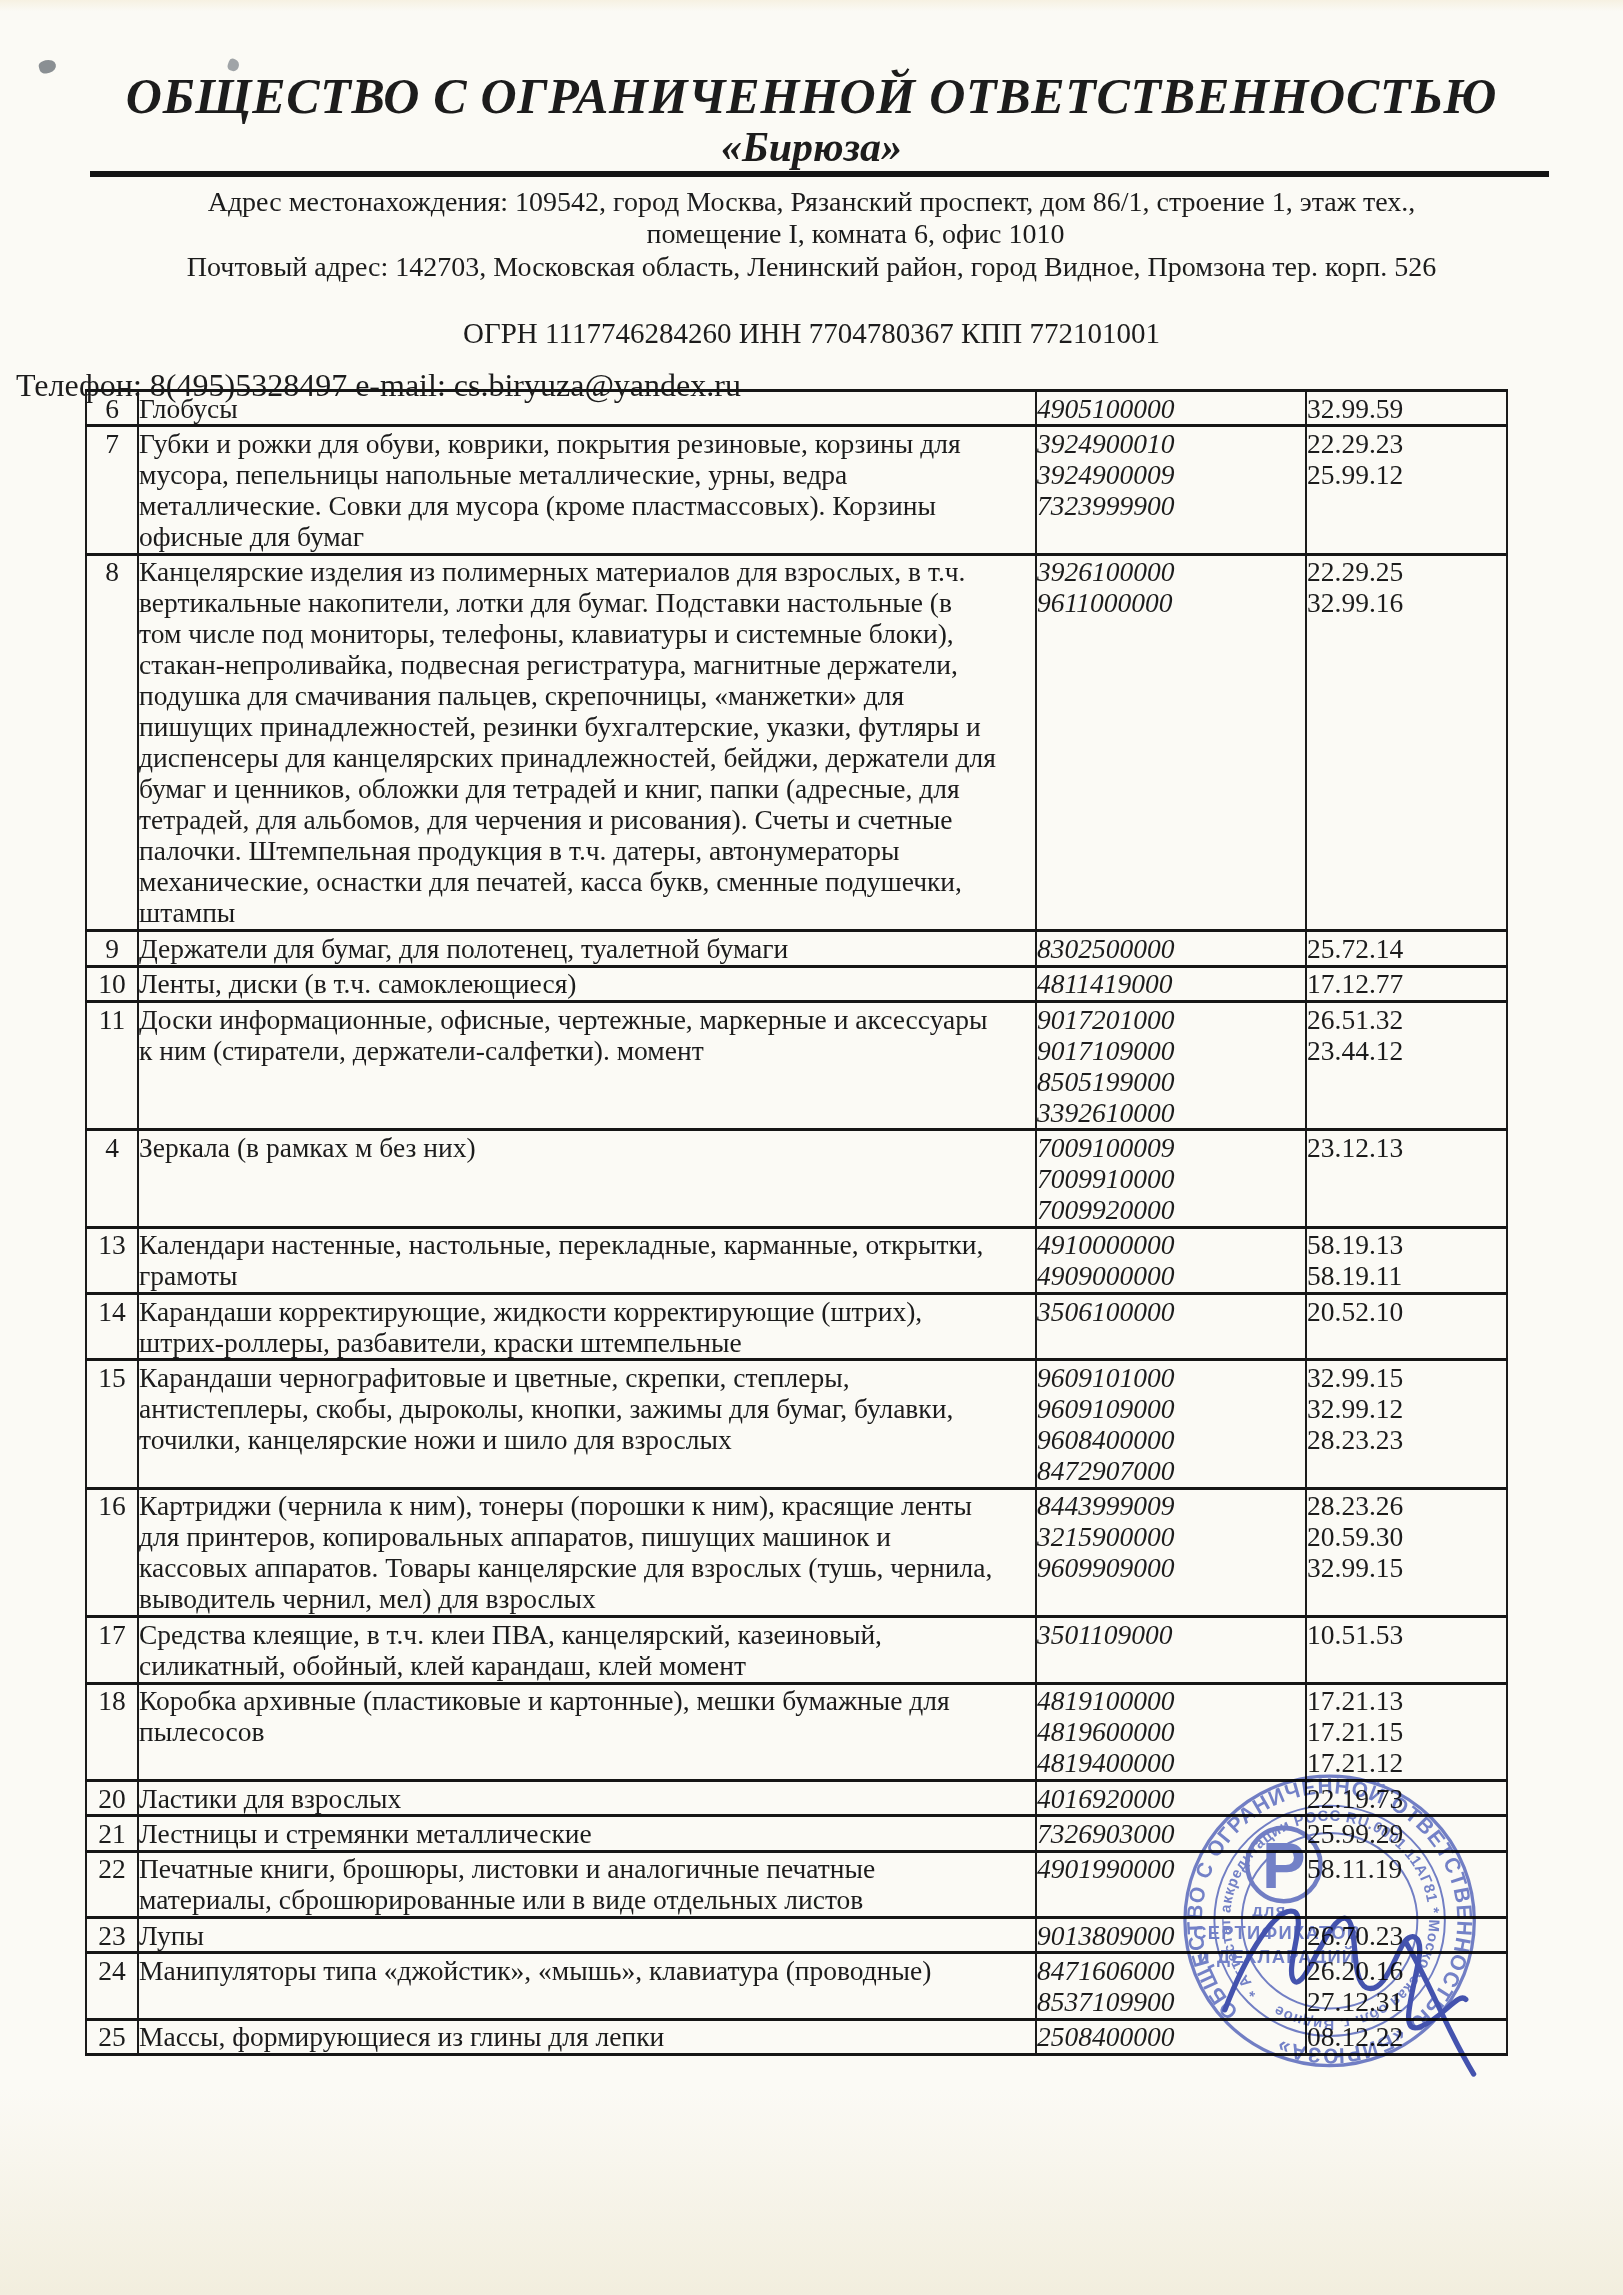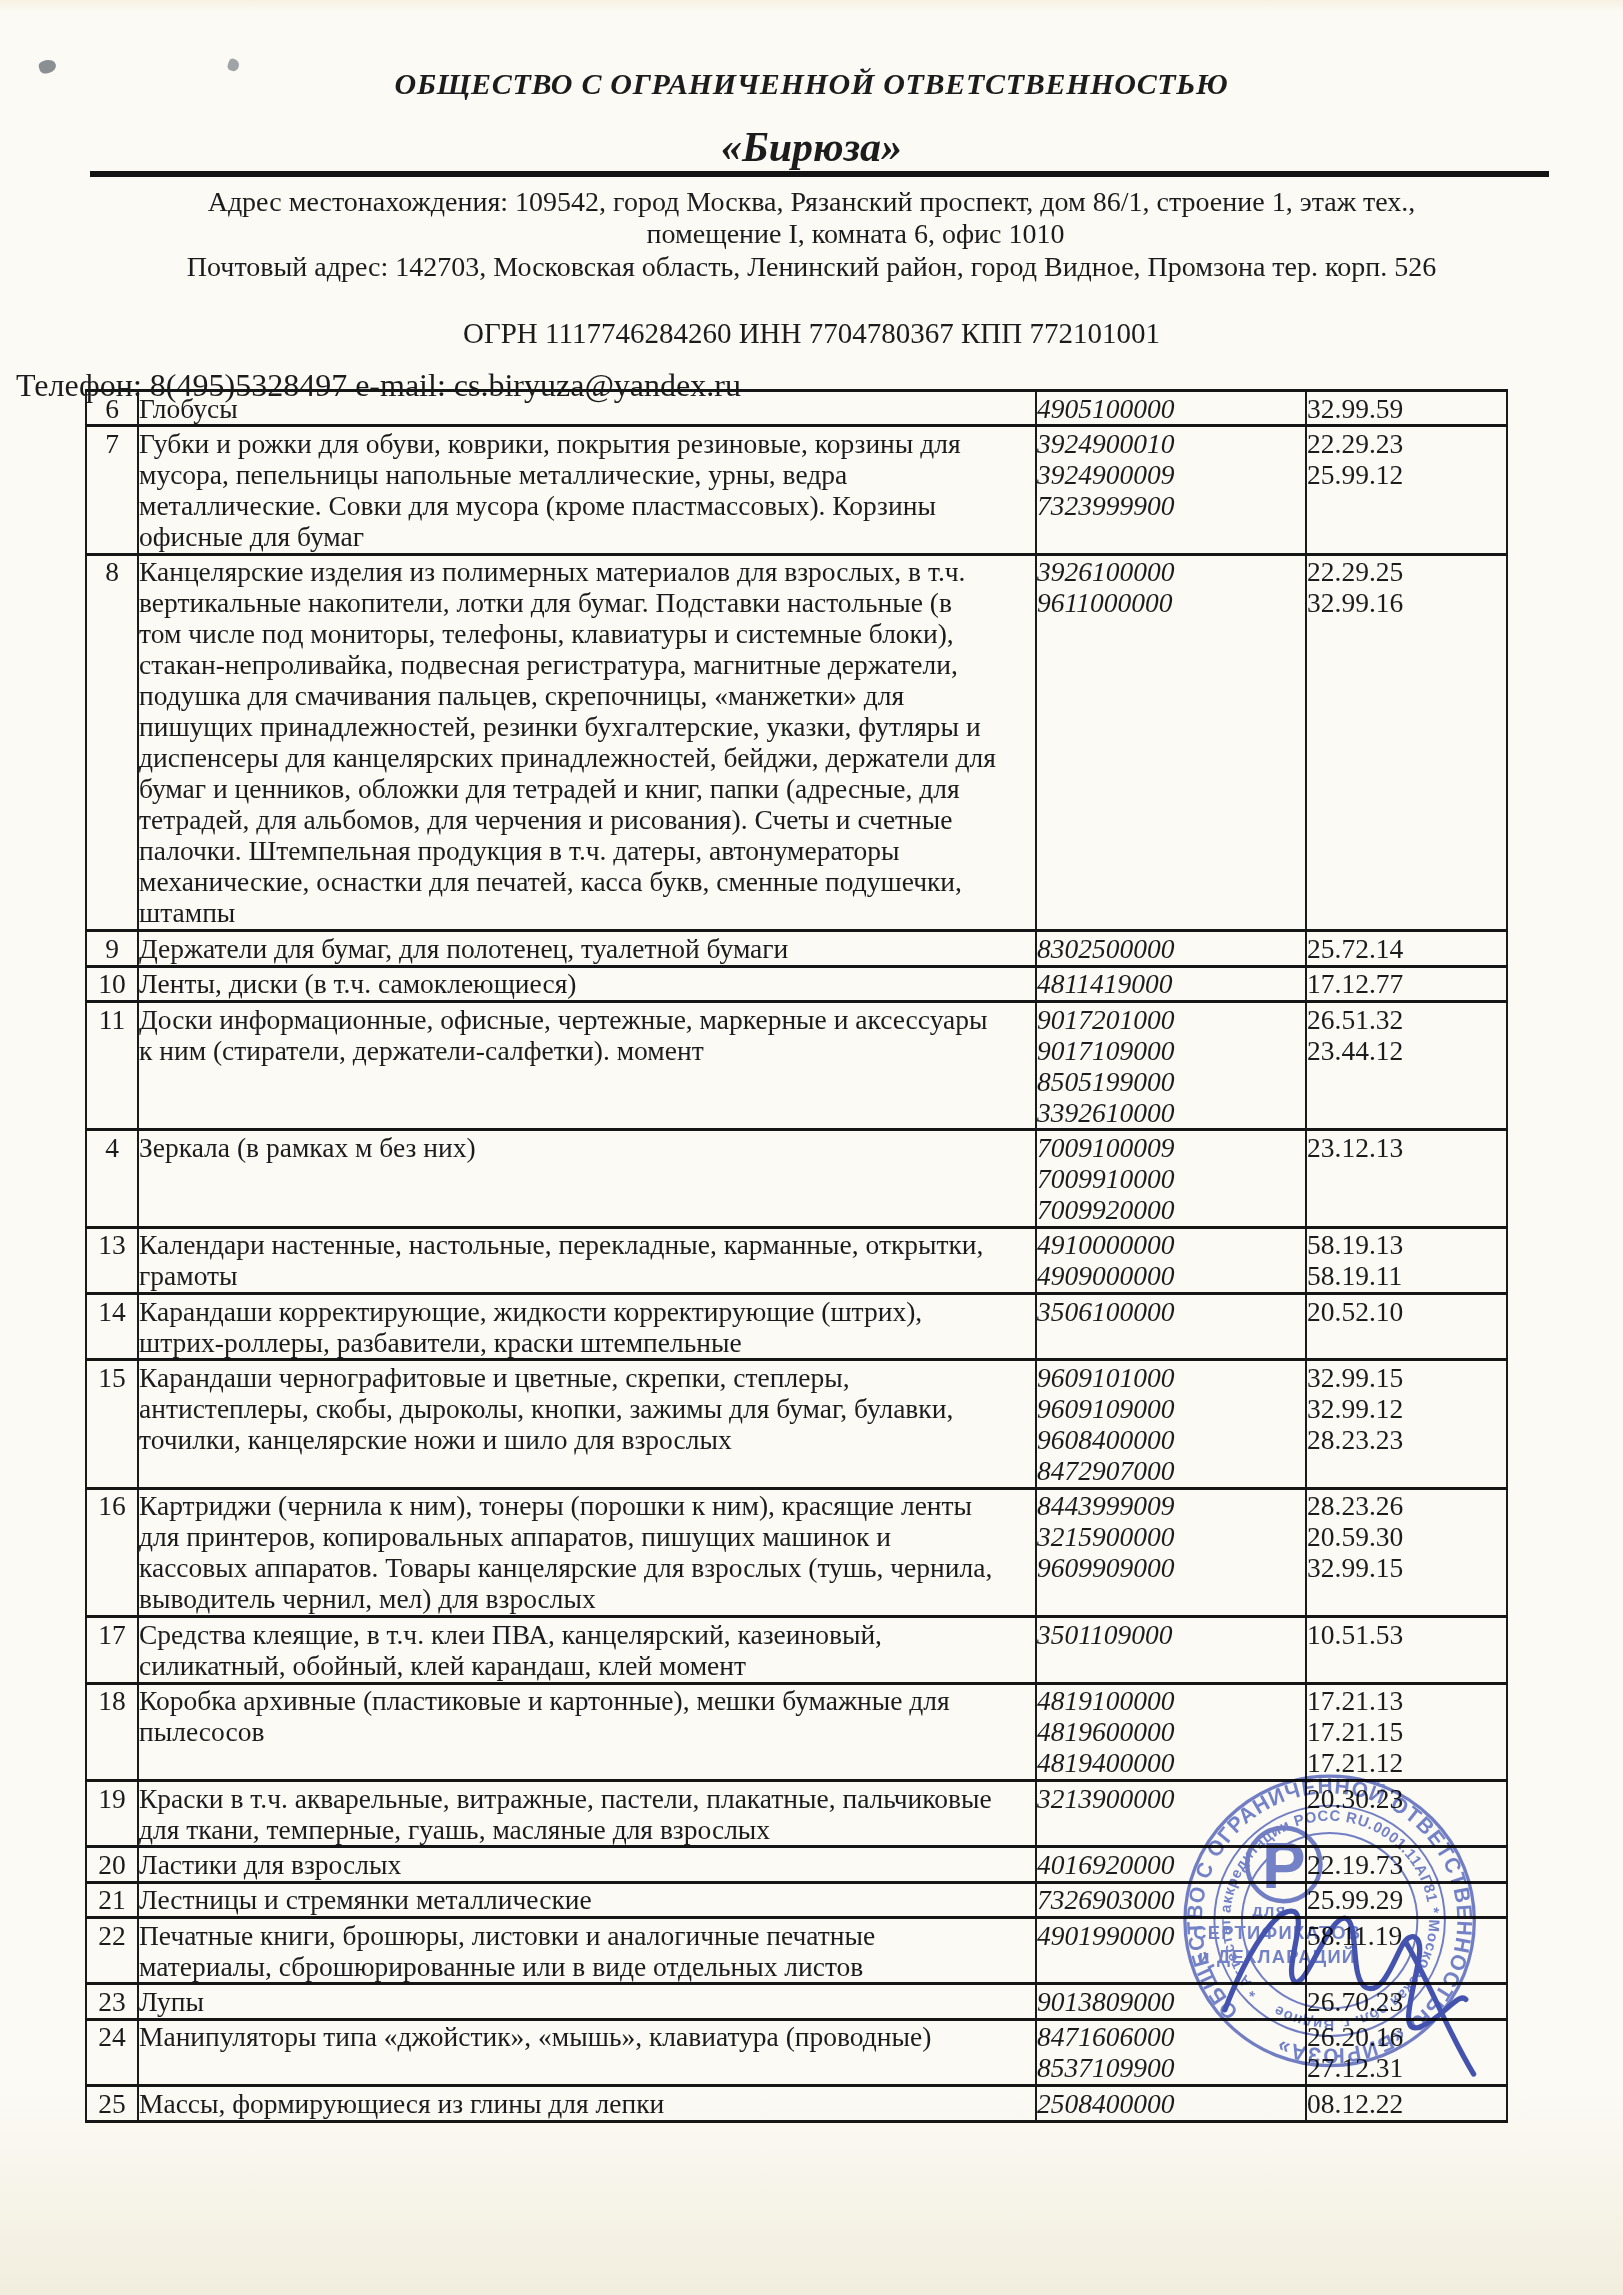--- a/index.html
+++ b/index.html
@@ -11,21 +11,21 @@
     font-family:"Liberation Serif", serif;
     color:#1c1c1c;
     overflow:hidden;
   }
   .speck{position:absolute;background:#8a8f93;border-radius:40% 60% 55% 45%;}
   .s1{left:39px;top:60px;width:17px;height:13px;transform:rotate(-15deg);}
   .s2{left:228px;top:59px;width:10.5px;height:11.8px;transform:rotate(20deg);opacity:.8;}
 
   .h1{
     position:absolute;left:0;top:67px;width:100%;
-    text-align:center;font-size:30px;font-weight:bold;font-style:italic;
+    text-align:center;font-size:50px;font-weight:bold;font-style:italic;
     letter-spacing:0.7px;white-space:nowrap;
   }
   .h2{
     position:absolute;left:0;top:123px;width:100%;
     text-align:center;font-size:42px;font-weight:bold;font-style:italic;
   }
   .rule{position:absolute;left:90px;top:171px;width:1459px;height:5.9px;background:#141414;}
   .addr{position:absolute;left:0;width:100%;text-align:center;font-size:28px;margin:0;line-height:31px;}
   .a1{top:186px;}
   .a2{top:218px;padding-left:44px;}
@@ -313,35 +313,20 @@
           </td>
           <td class="c-code">
             <div class="line">4819100000</div>
             <div class="line">4819600000</div>
             <div class="line">4819400000</div>
           </td>
           <td class="c-okpd">
             <div class="line">17.21.13</div>
             <div class="line">17.21.15</div>
             <div class="line">17.21.12</div>
-          </td>
-        </tr>
-        <tr>
-          <td class="c-num">
-            <div class="line">19</div>
-          </td>
-          <td class="c-desc">
-            <div class="line">Краски в т.ч. акварельные, витражные, пастели, плакатные, пальчиковые</div>
-            <div class="line">для ткани, темперные, гуашь, масляные  для взрослых</div>
-          </td>
-          <td class="c-code">
-            <div class="line">3213900000</div>
-          </td>
-          <td class="c-okpd">
-            <div class="line">20.30.23</div>
           </td>
         </tr>
         <tr>
           <td class="c-num">
             <div class="line">20</div>
           </td>
           <td class="c-desc">
             <div class="line">Ластики для взрослых</div>
           </td>
           <td class="c-code">

